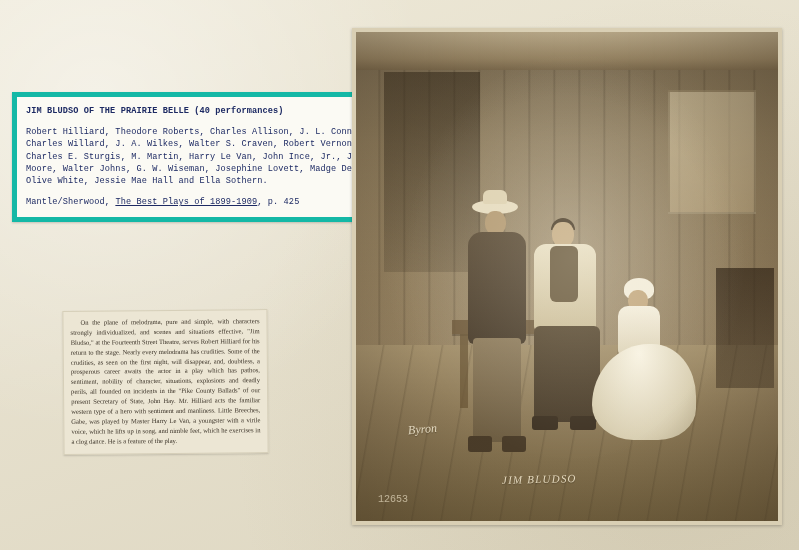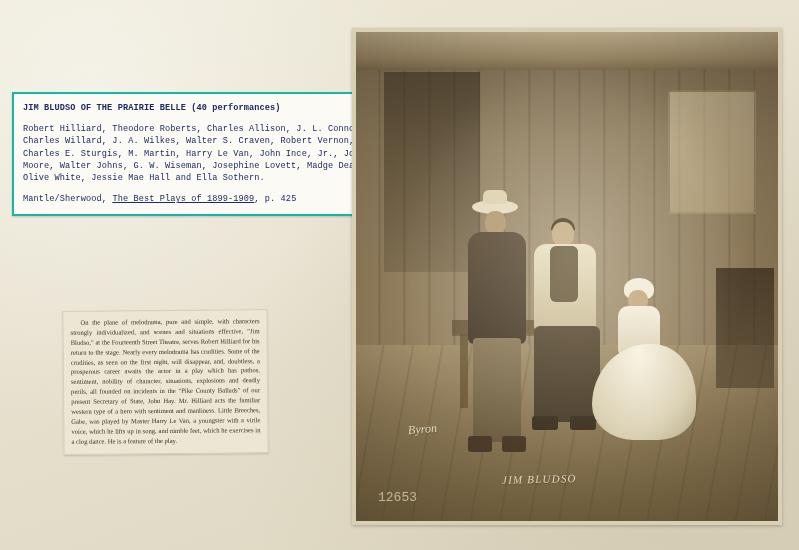--- a/index.html
+++ b/index.html
@@ -27,21 +27,21 @@
     pointer-events: none;
   }
 
   
   .typed-card {
     position: absolute;
     left: 12px;
     top: 92px;
     width: 378px;
     background: #fbfaf4;
-    border: 2px solid #14b8a6;
+    border: 5px solid #14b8a6;
     box-shadow: 0 1px 2px rgba(0,0,0,0.18);
     padding: 8px 9px 9px 9px;
     box-sizing: border-box;
   }
   .typed-card p {
     margin: 0 0 9px 0;
     font-family: "Liberation Mono", monospace;
     font-size: 8.6px;
     line-height: 1.42;
     color: #1d2a63;
@@ -327,21 +327,21 @@
     letter-spacing: 1.2px;
     color: #efe4c9;
     opacity: 0.9;
     transform: rotate(-1.5deg);
     text-shadow: 0 1px 1px rgba(40,30,18,0.45);
   }
   .neg-number {
     position: absolute;
     left: 22px; bottom: 16px;
     font-family: "Liberation Mono", monospace;
-    font-size: 13px;
+    font-size: 10px;
     color: #e6dbc0;
     opacity: 0.7;
   }
 </style>
 </head>
 <body>
 
 <div id="page">
 
   <div class="typed-card">

